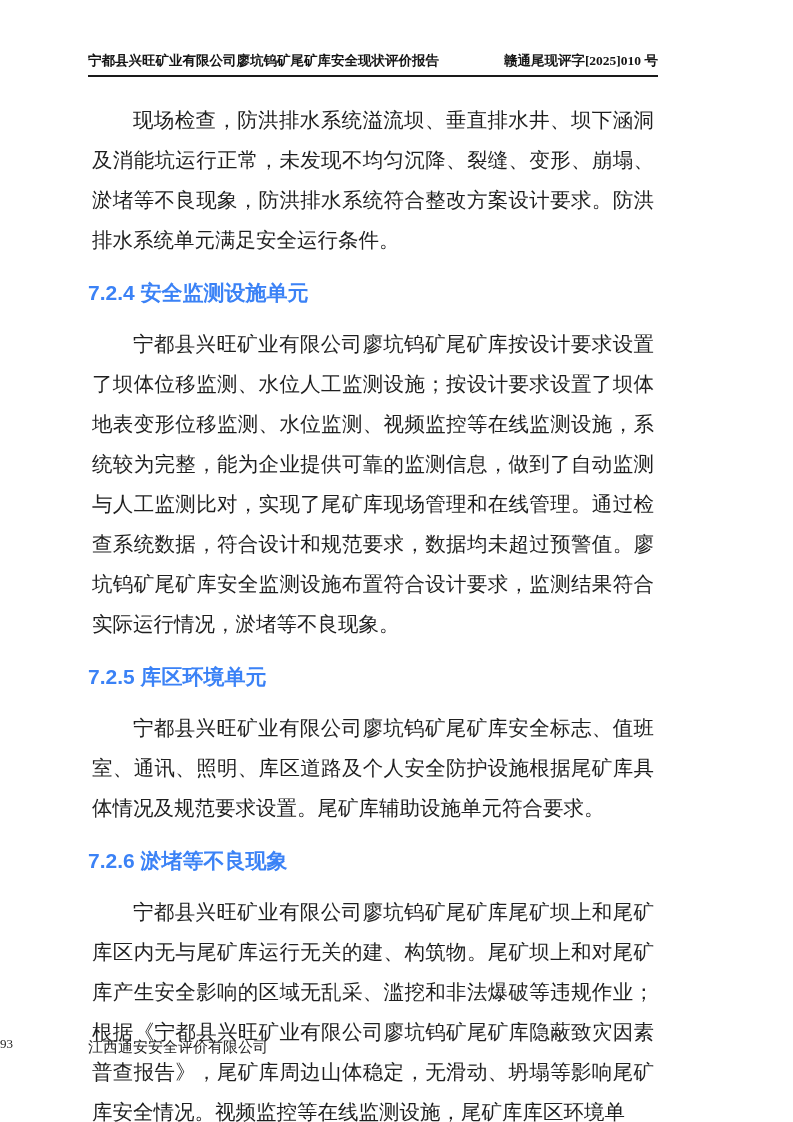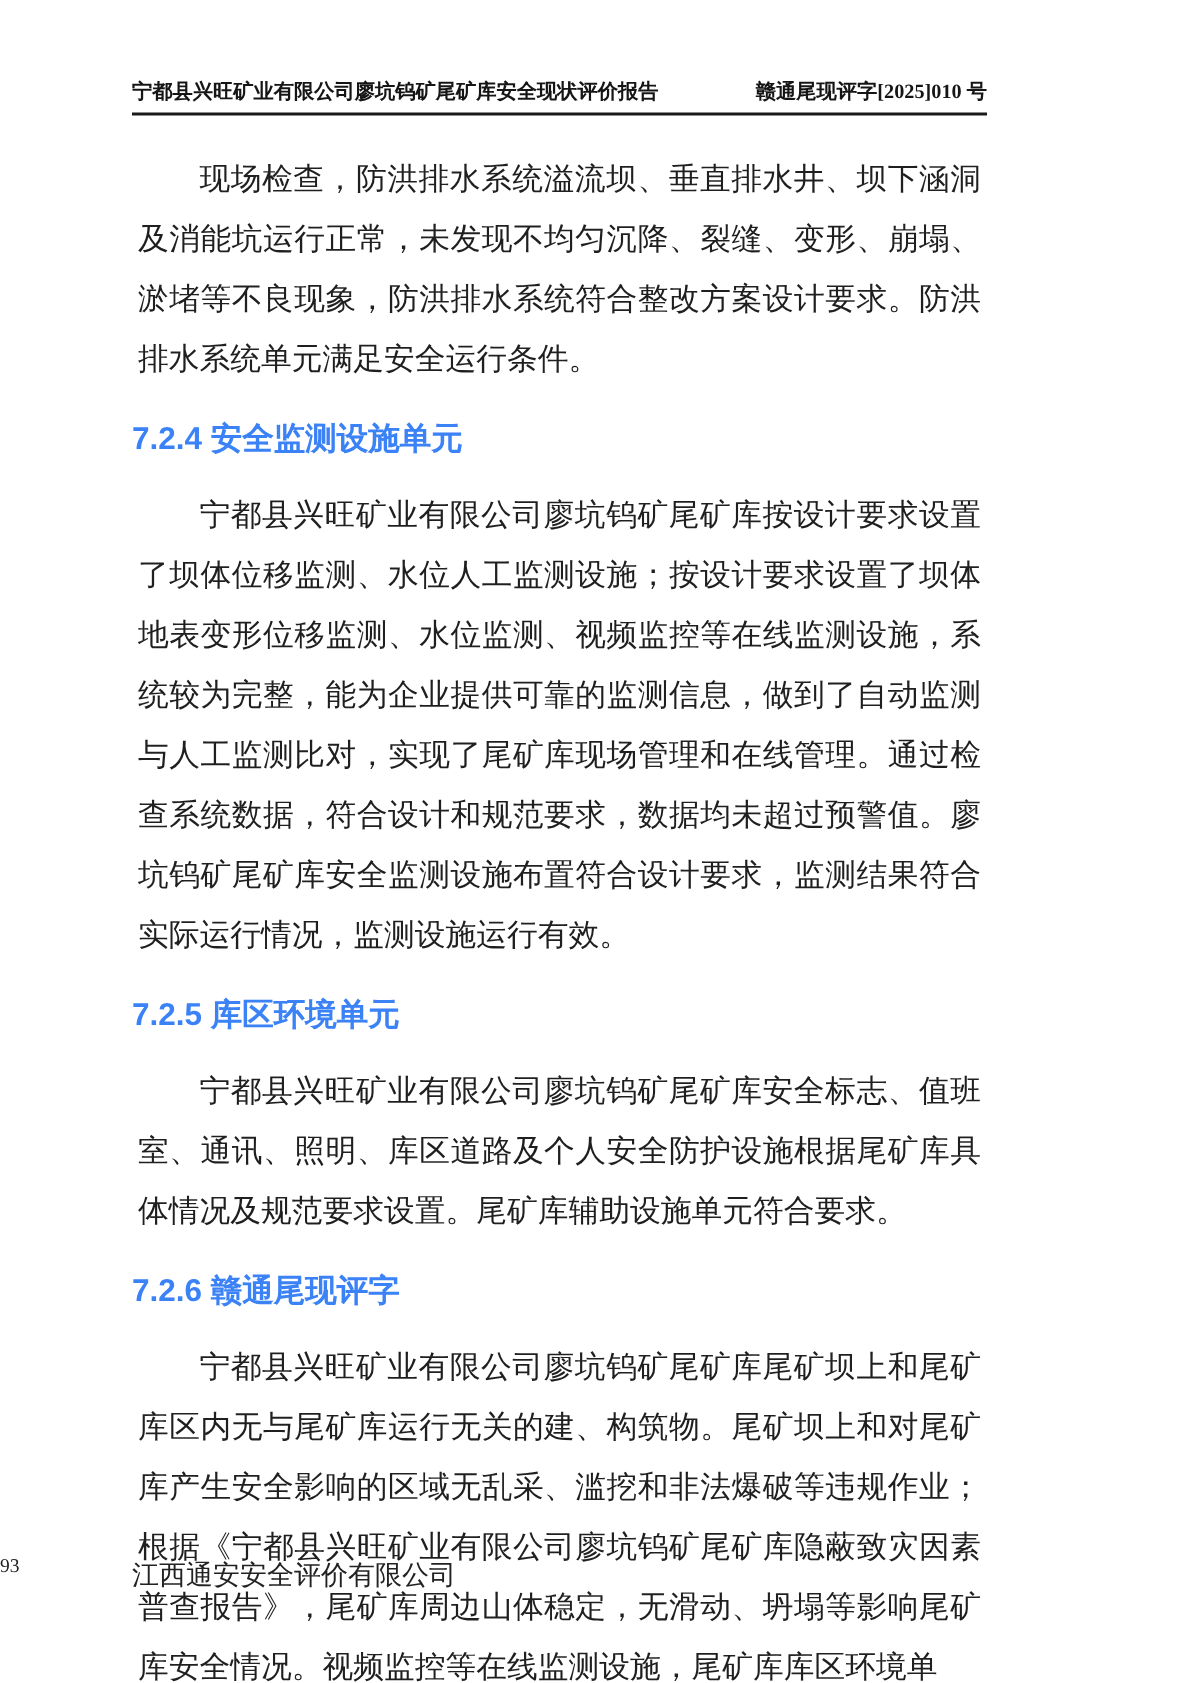--- a/index.html
+++ b/index.html
@@ -54,21 +54,21 @@
     font-weight: bold;
     color: #3b82f6;
     text-align: left;
     font-family: "Liberation Sans", "DejaVu Sans", sans-serif;
   }
   
   .footer-company {
     position: absolute;
     left: 88px;
     top: 1038px;
-    font-size: 18px;
+    font-size: 15px;
     color: #222222;
   }
   .footer-page {
     position: absolute;
     left: 0;
     right: 0;
     top: 1036px;
     text-align: left;
     font-size: 13px;
     color: #222222;
@@ -82,27 +82,27 @@
   <div class="header">
     <span>宁都县兴旺矿业有限公司廖坑钨矿尾矿库安全现状评价报告</span>
     <span>赣通尾现评字[2025]010 号</span>
   </div>
 
   <div class="content">
     <p class="para">现场检查，防洪排水系统溢流坝、垂直排水井、坝下涵洞及消能坑运行正常，未发现不均匀沉降、裂缝、变形、崩塌、淤堵等不良现象，防洪排水系统符合整改方案设计要求。防洪排水系统单元满足安全运行条件。</p>
 
     <h2 class="heading">7.2.4 安全监测设施单元</h2>
 
-    <p class="para">宁都县兴旺矿业有限公司廖坑钨矿尾矿库按设计要求设置了坝体位移监测、水位人工监测设施；按设计要求设置了坝体地表变形位移监测、水位监测、视频监控等在线监测设施，系统较为完整，能为企业提供可靠的监测信息，做到了自动监测与人工监测比对，实现了尾矿库现场管理和在线管理。通过检查系统数据，符合设计和规范要求，数据均未超过预警值。廖坑钨矿尾矿库安全监测设施布置符合设计要求，监测结果符合实际运行情况，监测设施运行有效。</p>
+    <p class="para">宁都县兴旺矿业有限公司廖坑钨矿尾矿库按设计要求设置了坝体位移监测、水位人工监测设施；按设计要求设置了坝体地表变形位移监测、水位监测、视频监控等在线监测设施，系统较为完整，能为企业提供可靠的监测信息，做到了自动监测与人工监测比对，实现了尾矿库现场管理和在线管理。通过检查系统数据，符合设计和规范要求，数据均未超过预警值。廖坑钨矿尾矿库安全监测设施布置符合设计要求，监测结果符合实际运行情况，淤堵等不良现象。</p>
 
     <h2 class="heading">7.2.5 库区环境单元</h2>
 
     <p class="para">宁都县兴旺矿业有限公司廖坑钨矿尾矿库安全标志、值班室、通讯、照明、库区道路及个人安全防护设施根据尾矿库具体情况及规范要求设置。尾矿库辅助设施单元符合要求。</p>
 
-    <h2 class="heading">7.2.6 赣通尾现评字</h2>
+    <h2 class="heading">7.2.6 淤堵等不良现象</h2>
 
     <p class="para">宁都县兴旺矿业有限公司廖坑钨矿尾矿库尾矿坝上和尾矿库区内无与尾矿库运行无关的建、构筑物。尾矿坝上和对尾矿库产生安全影响的区域无乱采、滥挖和非法爆破等违规作业；根据《宁都县兴旺矿业有限公司廖坑钨矿尾矿库隐蔽致灾因素普查报告》，尾矿库周边山体稳定，无滑动、坍塌等影响尾矿库安全情况。视频监控等在线监测设施，尾矿库库区环境单</p>
   </div>
 
   <span class="footer-company">江西通安安全评价有限公司</span>
   <span class="footer-page">93</span>
 
 </div>
 
 </body></html>

